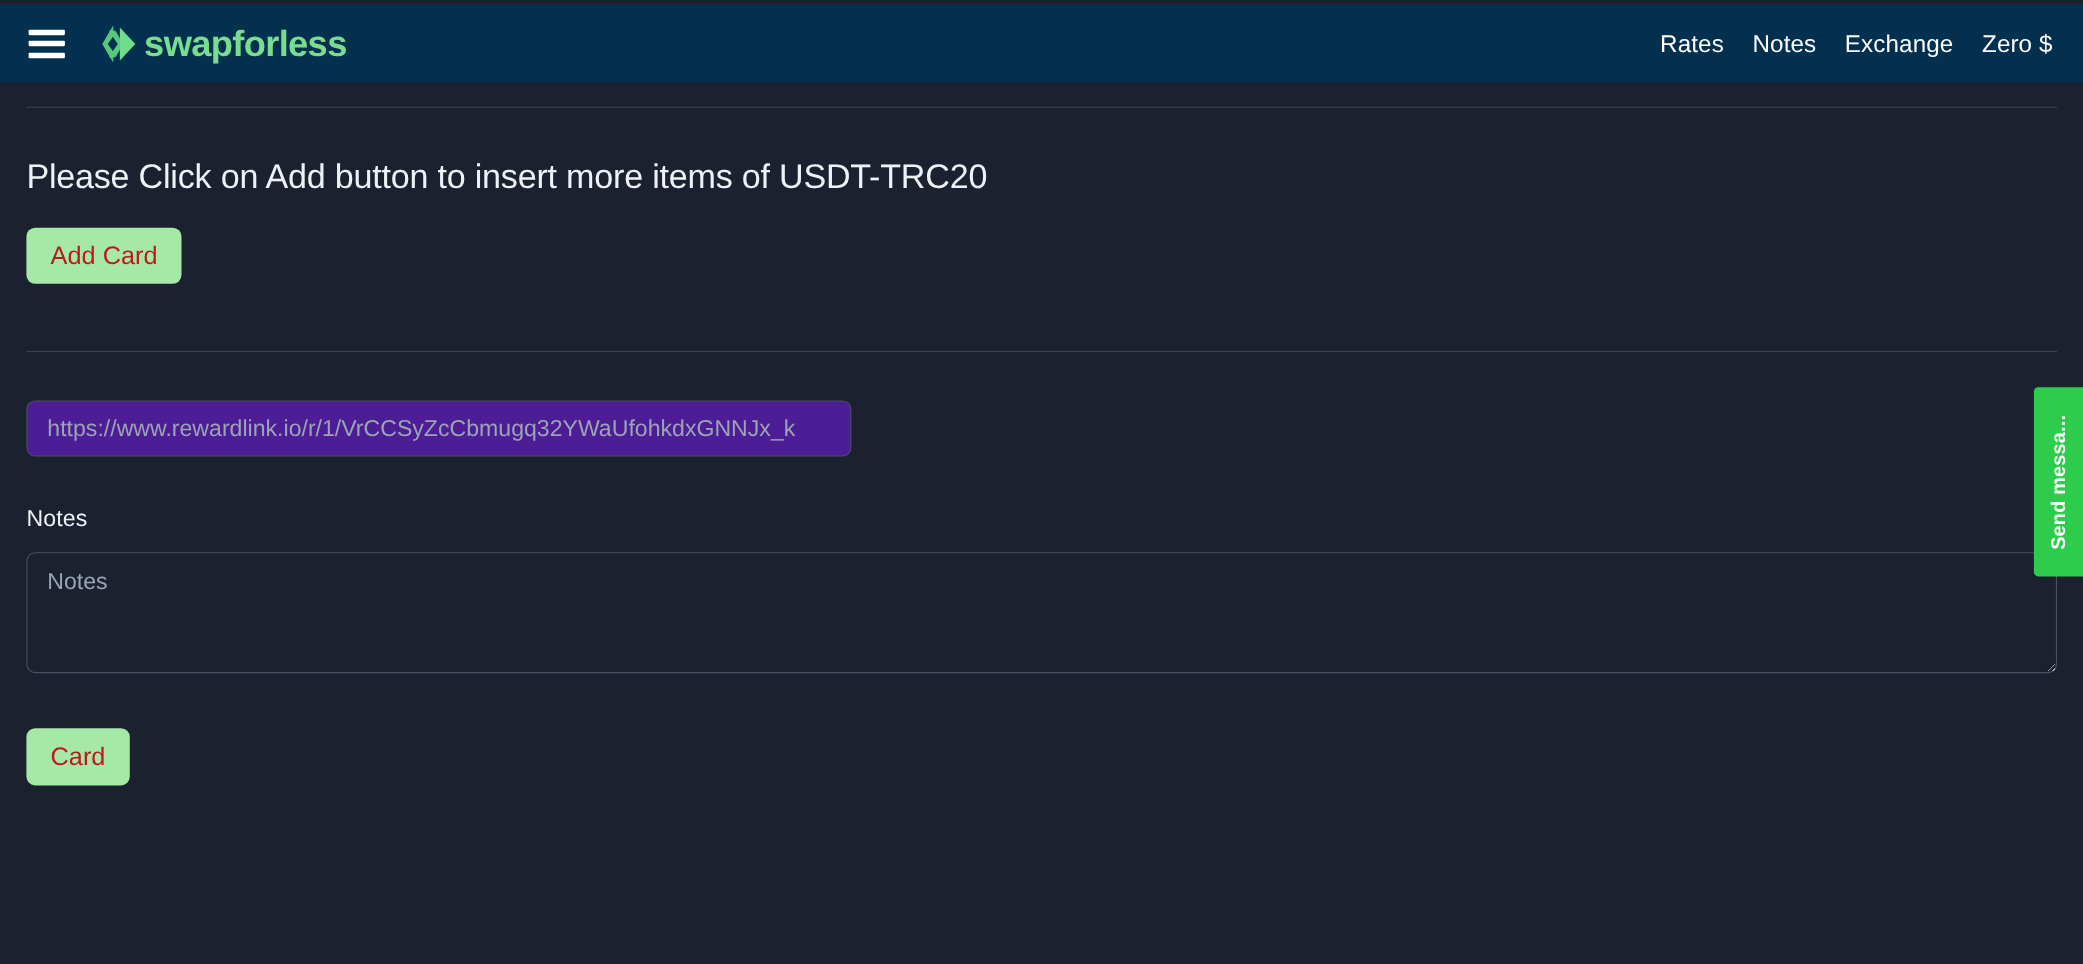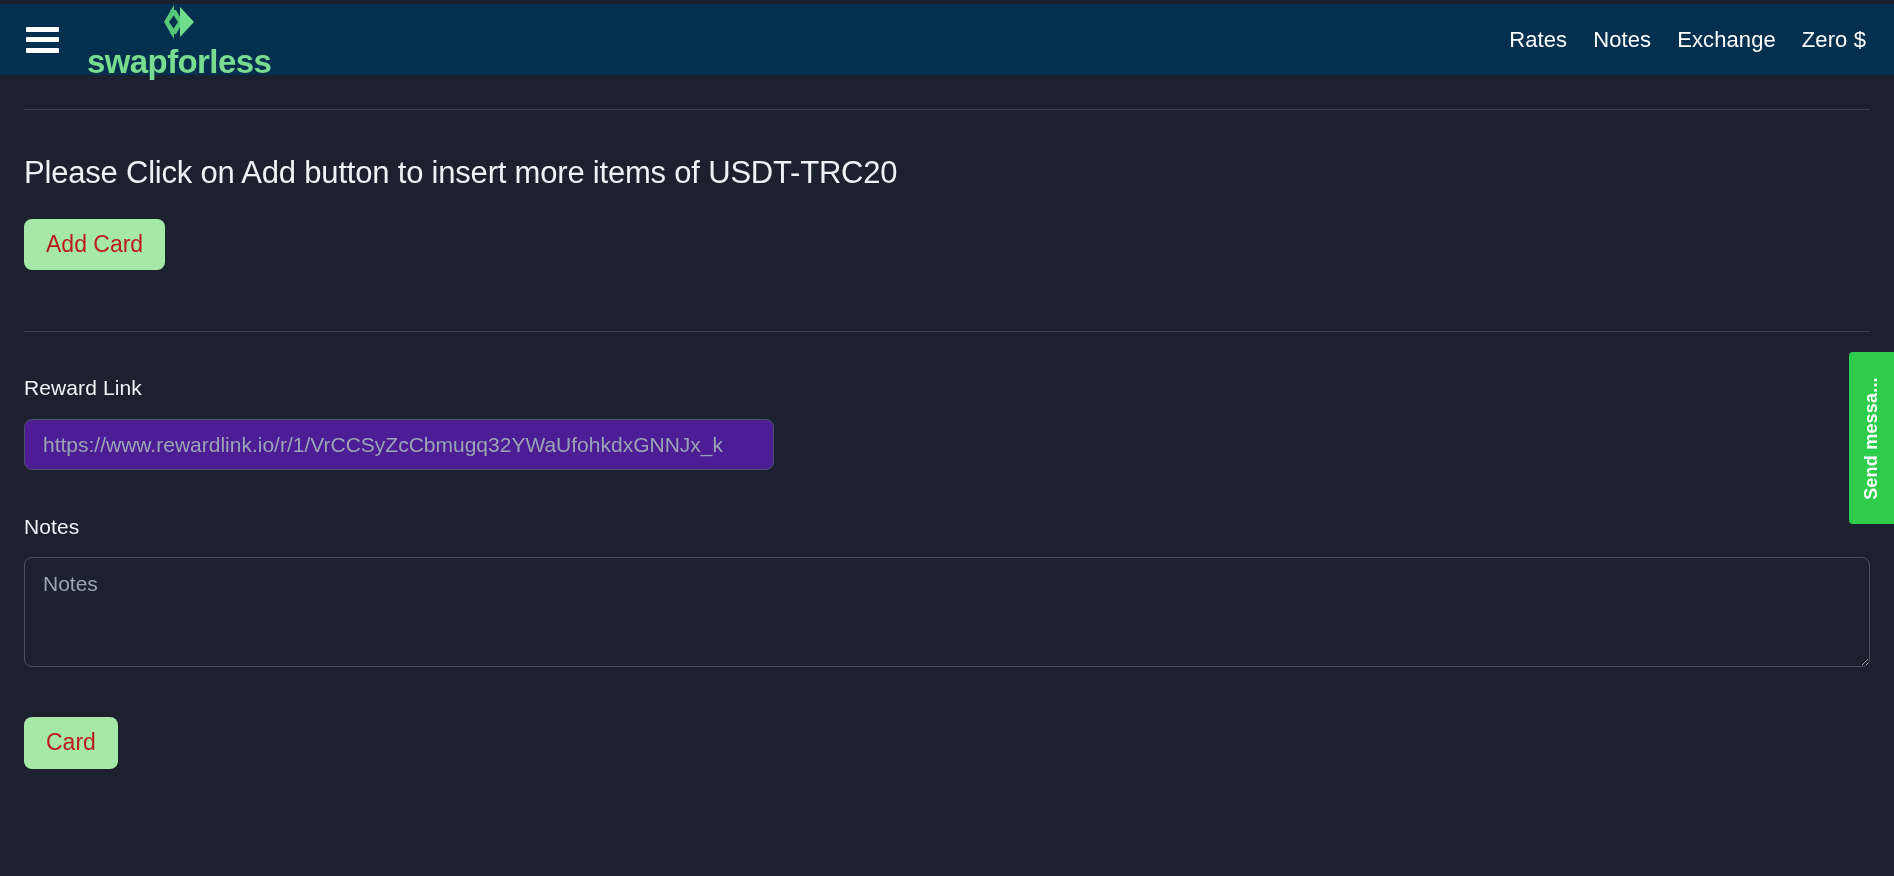--- a/index.html
+++ b/index.html
@@ -30,21 +30,21 @@
   .hamburger {
     width: 33px; height: 26px;
     display: flex; flex-direction: column;
     justify-content: space-between;
     cursor: pointer;
   }
   .hamburger span {
     display: block; width: 100%; height: 5px;
     background: #ffffff; border-radius: 1px;
   }
-  .brand { display: flex; align-items: center; gap: 2px; cursor: pointer; flex-direction: column; }
+  .brand { display: flex; align-items: center; gap: 2px; cursor: pointer; }
   .brand-mark { width: 42px; height: 42px; display: block; }
   .brand-text {
     color: #79dd8f;
     font-size: 33px;
     font-weight: 600;
     letter-spacing: -0.6px;
     line-height: 1;
   }
   .nav-right {
     margin-left: auto;
@@ -57,21 +57,21 @@
     letter-spacing: 0.1px;
     cursor: pointer;
     white-space: nowrap;
   }
 
   
   .content {
     position: absolute;
     top: 75px; left: 0;
     width: 1894px;
-    padding: 12px 24px;
+    padding: 0 24px;
   }
   .divider {
     height: 1px;
     background: #3a4152;
     margin: 0 0 0 0;
   }
   .divider-top { margin-top: 22px; }
   .divider-mid { margin-top: 61px; }
 
   .headline {
@@ -202,21 +202,20 @@
 
     <h1 class="headline">Please Click on Add button to insert more items of USDT-TRC20</h1>
 
     <div class="add-card-wrap">
       <button class="btn-green">Add Card</button>
     </div>
 
     <div class="divider divider-mid"></div>
 
     <div class="field-group-link">
-      <div class="field-label">Reward Link</div>
       <input class="text-input" type="text" placeholder="https://www.rewardlink.io/r/1/VrCCSyZcCbmugq32YWaUfohkdxGNNJx_k" style="">
     </div>
 
     <div class="field-group-notes">
       <div class="field-label">Notes</div>
       <textarea class="notes-area" placeholder="Notes" style=""></textarea>
     </div>
 
     <div class="send-wrap">
       <button class="btn-green">Card</button>

